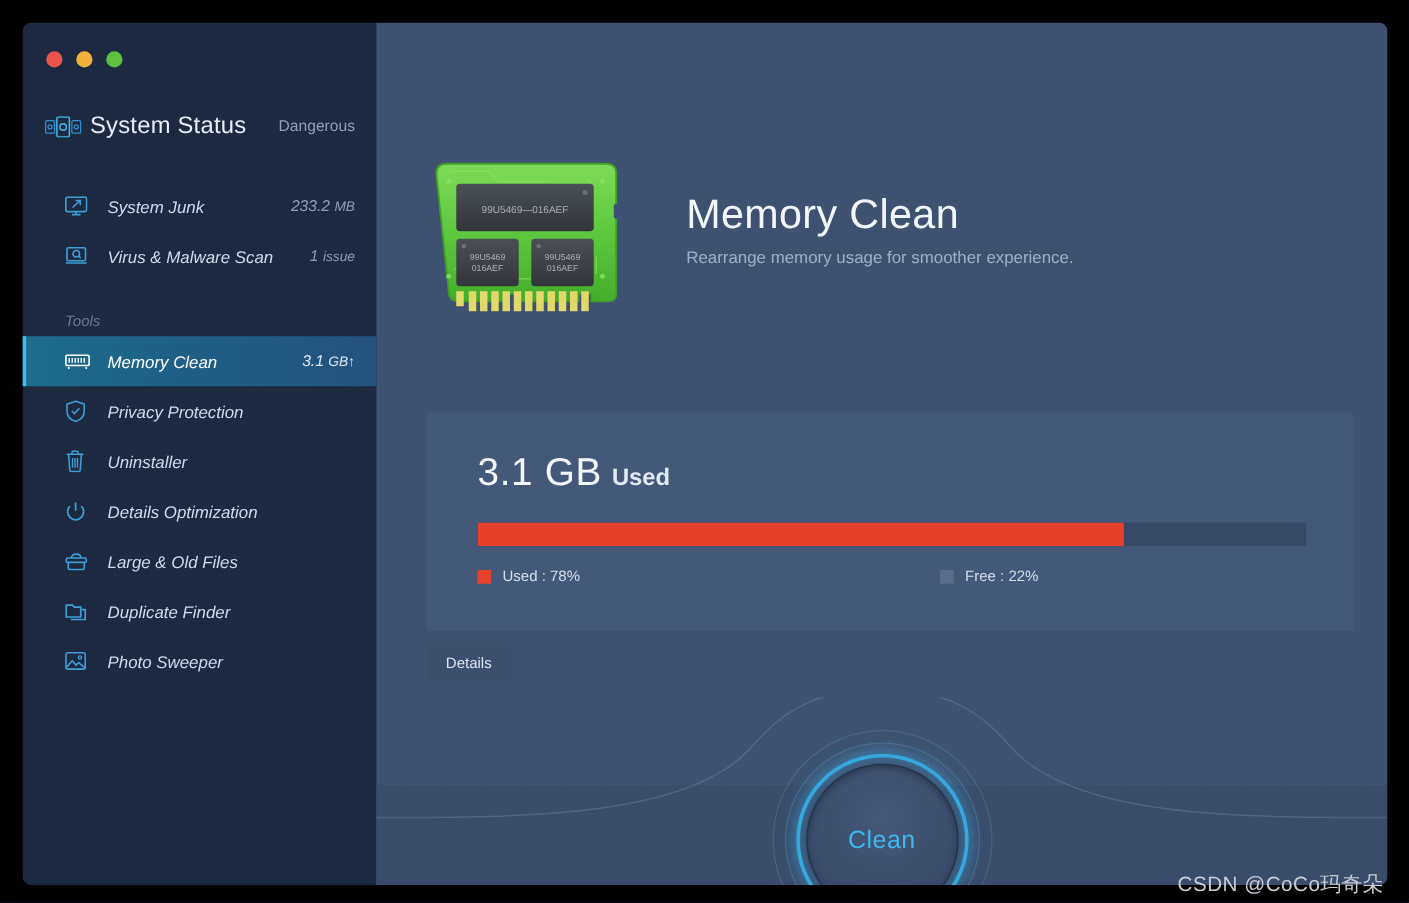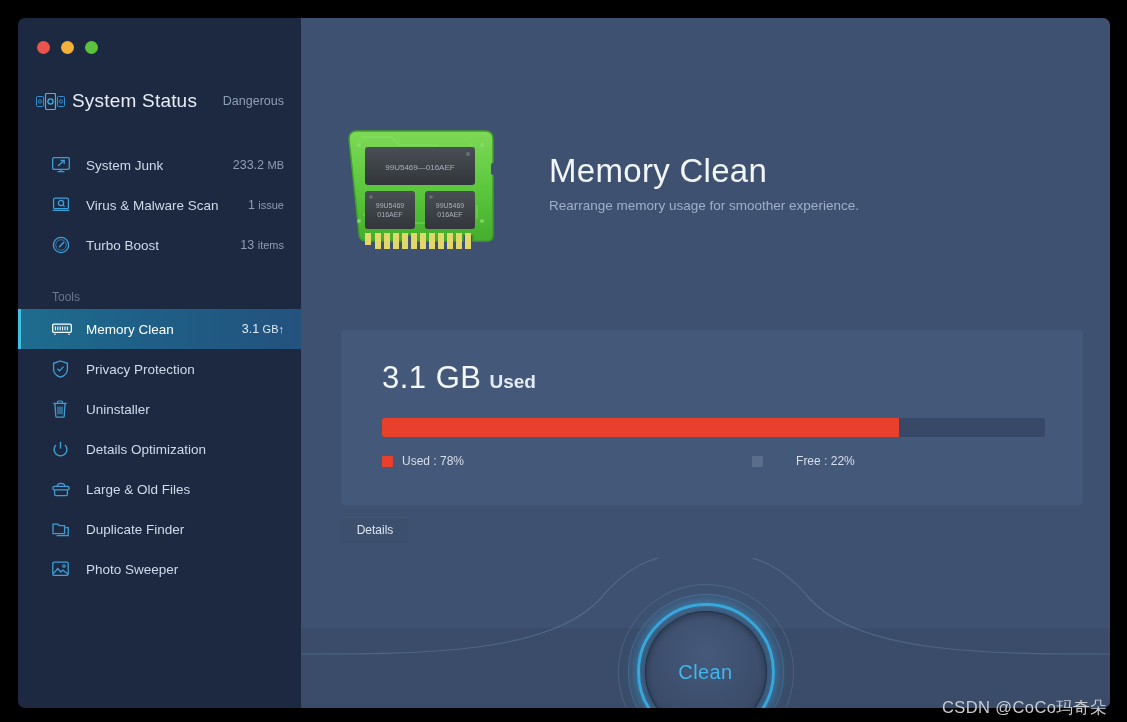--- a/index.html
+++ b/index.html
@@ -67,21 +67,21 @@
     margin-left: 6px;
     letter-spacing: 0.2px;
     font-weight: 400;
   }
   .status-head .sh-state {
     margin-left: auto;
     font-size: 12.5px;
     color: #8f9fb6;
   }
 
-  .nav { position: absolute; top: 127px; left: 0; width: 283px; }
+  .nav { position: absolute; top: 127px; left: 0; width: 283px; font-style: italic; }
   .nav-row {
     height: 40px;
     display: flex;
     align-items: center;
     padding: 0 17px 0 34px;
     box-sizing: border-box;
     position: relative;
     color: #c6d2e2;
   }
   .nav-row .ic { width: 24px; flex: 0 0 24px; display: flex; align-items: center; justify-content: flex-start; }
@@ -180,21 +180,21 @@
     border-radius: 2px 0 0 2px;
   }
 
   .legend {
     position: absolute;
     left: 41px; top: 124px;
     width: 663px;
     display: flex;
   }
   .legend-item { display: flex; align-items: center; font-size: 12px; color: #d6dfeb; }
-  .legend-item.free { margin-left: 288px; gap: 24px; }
+  .legend-item.free { margin-left: 288px; }
   .swatch { width: 11px; height: 11px; border-radius: 1px; margin-right: 9px; }
   .swatch.used { background: #e8402a; }
   .swatch.freec { background: #5a6d8b; }
 
   
   .details-btn {
     position: absolute;
     left: 40px; top: 499px;
     width: 68px; height: 26px;
     background: #3c4f6d;
@@ -328,31 +328,20 @@
               <rect x="1.6" y="1.2" width="14.8" height="10.4" rx="1.2" fill="none" stroke="#3e9fd8" stroke-width="1.3"></rect>
               <circle cx="9" cy="6" r="2.6" fill="none" stroke="#3e9fd8" stroke-width="1.3"></circle>
               <path d="M10.9 7.9 L12.6 9.6" stroke="#3e9fd8" stroke-width="1.3"></path>
               <path d="M0.6 13.4 H17.4" stroke="#3e9fd8" stroke-width="1.3"></path>
             </svg>
           </span>
           <span class="lbl">Virus &amp; Malware Scan</span>
           <span class="val"><span>1</span> <span class="unit">issue</span></span>
         </div>
 
-        <div class="nav-row">
-          <span class="ic">
-            <svg width="18" height="18" viewBox="0 0 18 18">
-              <circle cx="9" cy="9" r="7.6" fill="none" stroke="#3e9fd8" stroke-width="1.3"></circle>
-              <circle cx="9" cy="9" r="5.3" fill="none" stroke="#2d7aad" stroke-width="1"></circle>
-              <path d="M11.9 6.1 L7.1 11.3" stroke="#3e9fd8" stroke-width="1.5"></path>
-            </svg>
-          </span>
-          <span class="lbl">Turbo Boost</span>
-          <span class="val"><span>13</span> <span class="unit">items</span></span>
-        </div>
 
         <div class="nav-spacer"></div>
         <div class="tools-label">Tools</div>
 
         <div class="tools">
 
           <div class="nav-row active">
             <span class="ic">
               <svg width="20" height="14" viewBox="0 0 20 14">
                 <rect x="0.7" y="2.2" width="18.6" height="8.2" rx="1.1" fill="none" stroke="#ffffff" stroke-width="1.3"></rect>

